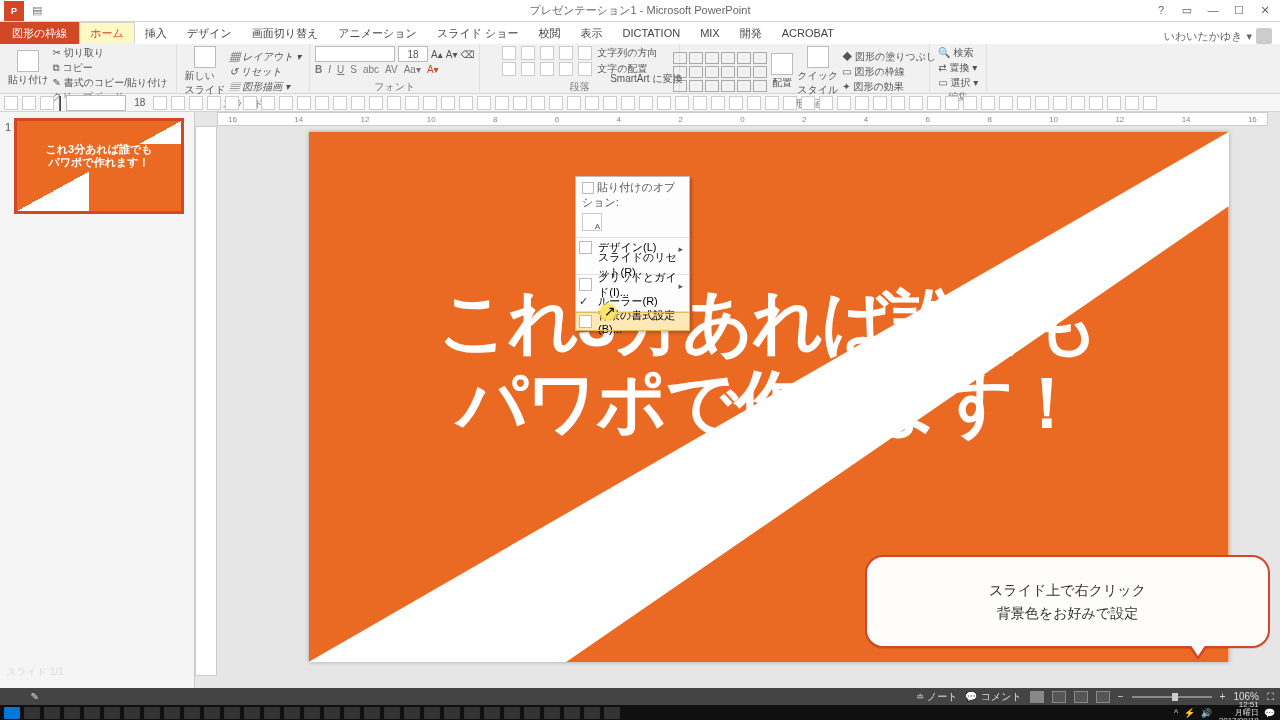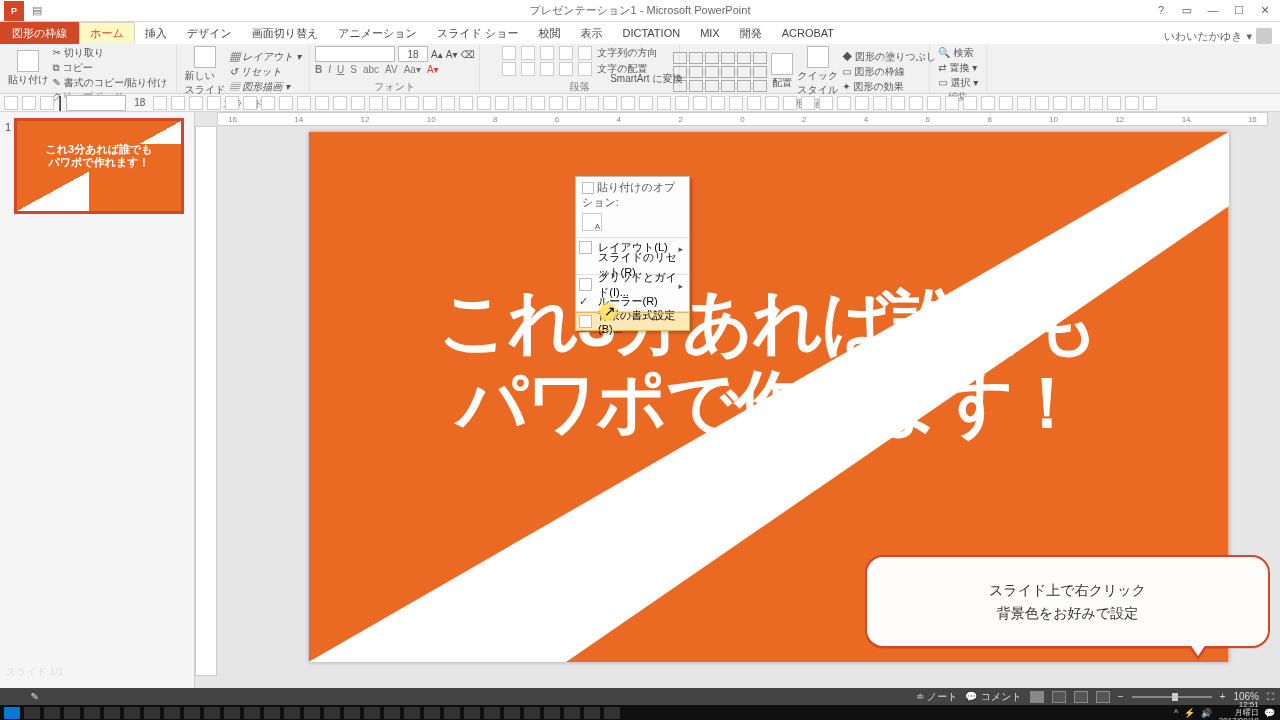--- a/index.html
+++ b/index.html
@@ -370,21 +370,21 @@
     <div class="context-menu" style="left:380px; top:64px;">
       <div class="hdr">
         <span class="ic" style="display:inline-block;width:12px;height:12px;border:1px solid #bbb;margin-right:3px;vertical-align:middle;"></span><span>貼り付けのオプション:</span>
       </div>
       <div class="paste-opt">
         <div></div>
       </div>
       <hr>
       <div class="mi">
           <div class="ic"></div>
-          <span>レイアウト(L)</span>
+          <span>デザイン(L)</span>
           <span class="arrow"></span>
         </div>
       <div class="mi">
           <span>スライドのリセット(R)</span>
         </div>
       <hr>
       <div class="mi">
           <div class="ic"></div>
           <span>グリッドとガイド(I)...</span>
           <span class="arrow"></span>

